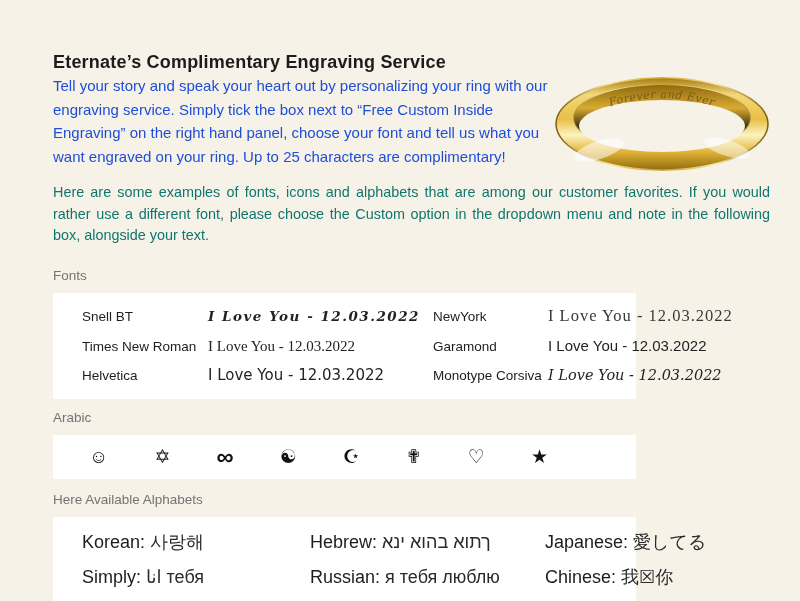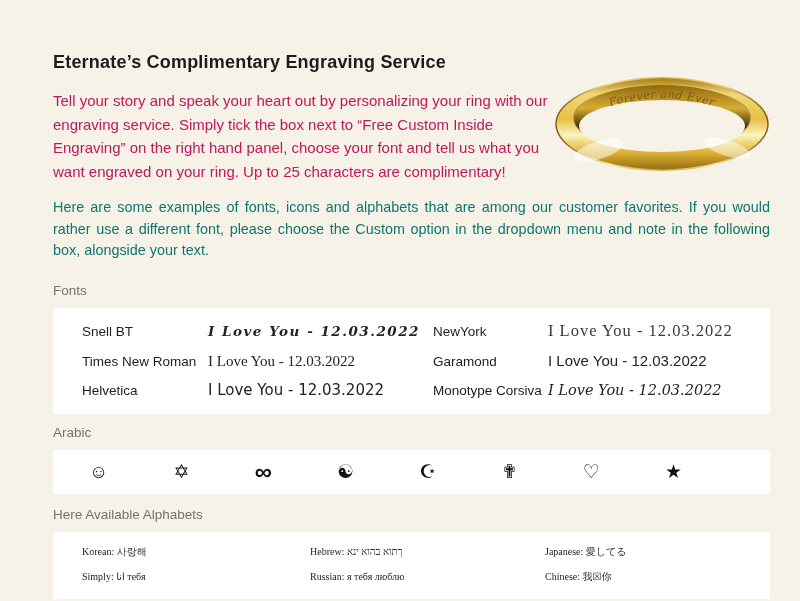--- a/index.html
+++ b/index.html
@@ -14,45 +14,44 @@
     overflow: hidden;
   }
   .content { padding: 50px 30px 0 53px; }
 
   .page-title {
     font-size: 18px;
     line-height: 24px;
     font-weight: bold;
     color: #1c1c1c;
     letter-spacing: 0.2px;
-    margin-bottom: 15px;
   }
   .intro-para {
     width: 505px;
     font-size: 15px;
     line-height: 23.5px;
-    color: #be185d;
+    color: #1d4ed8;
     margin-bottom: 14px;
   }
   .examples-para {
     width: 717px;
     font-size: 14.4px;
     line-height: 21.5px;
     color: #0f766e;
     text-align: justify;
     margin-bottom: 21px;
   }
 
   .section-heading {
     font-size: 13.5px;
     color: #737373;
     margin-bottom: 10px;
   }
 
-  .white-box { background: #ffffff; width: 717px; }
+  .white-box { background: #ffffff; width: 583px; }
 
   
   .fonts-box { padding: 13px 0 15px 29px; margin-bottom: 11px; }
   .fonts-grid {
     display: grid;
     grid-template-columns: 126px 225px 115px 1fr;
     row-gap: 11px;
     align-items: baseline;
   }
   .font-label { font-size: 13.5px; color: #1d1d1d; }
@@ -77,21 +76,21 @@
   .glyph-icon.big { font-size: 24px; font-weight: bold; }
 
   
   .alpha-box { padding: 13px 0 15px 29px; }
   .alpha-grid {
     display: grid;
     grid-template-columns: 228px 235px 1fr;
     row-gap: 11px;
     align-items: baseline;
   }
-  .alpha-entry { font-size: 10px; color: #1d1d1d; white-space: nowrap; font-family: Liberation Serif, serif; }
+  .alpha-entry { font-size: 18px; color: #1d1d1d; white-space: nowrap; }
   .alpha-text { color: #2a2a2a; }
   .bidi-ltr { unicode-bidi: bidi-override; direction: ltr; }
 
   
   .ring-wrap {
     position: absolute;
     left: 551px;
     top: 72px;
     width: 222px;
     height: 102px;

